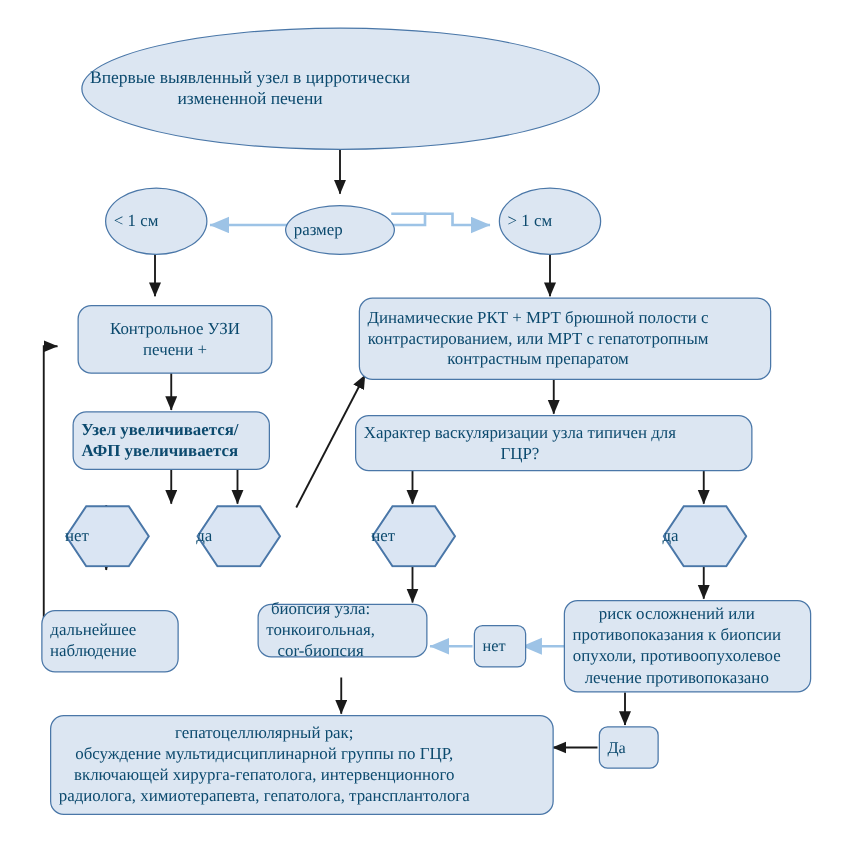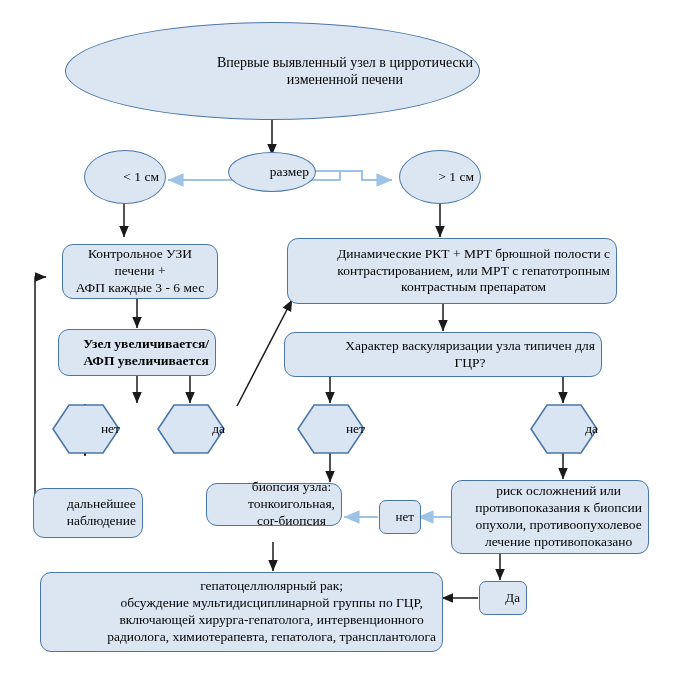--- a/index.html
+++ b/index.html
@@ -23,23 +23,23 @@
     top: 0;
     width: 682px;
     height: 687px;
     pointer-events: none;
   }
   .node {
     position: absolute;
     box-sizing: border-box;
     display: flex;
     align-items: center;
-    justify-content: flex-end;
+    justify-content: flex-start;
     text-align: center;
-    color: #000000;
+    color: #0c4a6e;
     background: #dce6f2;
     border: 1.4px solid #4a77a8;
     line-height: 1.25;
     font-size: 13.5px;
     padding: 2px 6px;
     z-index: 2;
   }
   .rounded { border-radius: 11px; }
   .small-box { border-radius: 7px; font-size: 13px; }
   .ellipse { border-radius: 50%; }
@@ -104,36 +104,35 @@
     </g>
   </svg>
 
   <div class="node ellipse title-ellipse" style="left:65px; top:22px; width:415px; height:98px;">
     <span>
       <span>Впервые выявленный узел в цирротически</span><br>
       <span>измененной печени</span>
     </span>
   </div>
 
-  <div class="node ellipse" style="left:228px; top:152px; width:88px; height:40px;">
+  <div class="node ellipse" style="left:228px; top:164px; width:88px; height:40px;">
     <span>размер</span>
   </div>
 
   <div class="node ellipse" style="left:84px; top:150px; width:82px; height:54px;">
     <span>&lt; 1 см</span>
   </div>
 
   <div class="node ellipse" style="left:399px; top:150px; width:82px; height:54px;">
     <span>&gt; 1 см</span>
   </div>
 
   <div class="node rounded" style="left:46px; top:244px; width:156px; height:55px;margin-left:16px;">
     <span>
       <span>Контрольное УЗИ печени +</span><br>
-      <span>АФП каждые 3 - 6 мес</span>
     </span>
   </div>
 
   <div class="node rounded" style="left:287px; top:238px; width:330px; height:66px;">
     <span>
       <span>Динамические РКТ + МРТ брюшной полости с</span><br>
       <span>контрастированием, или МРТ с гепатотропным</span><br>
       <span>контрастным препаратом</span>
     </span>
   </div>

